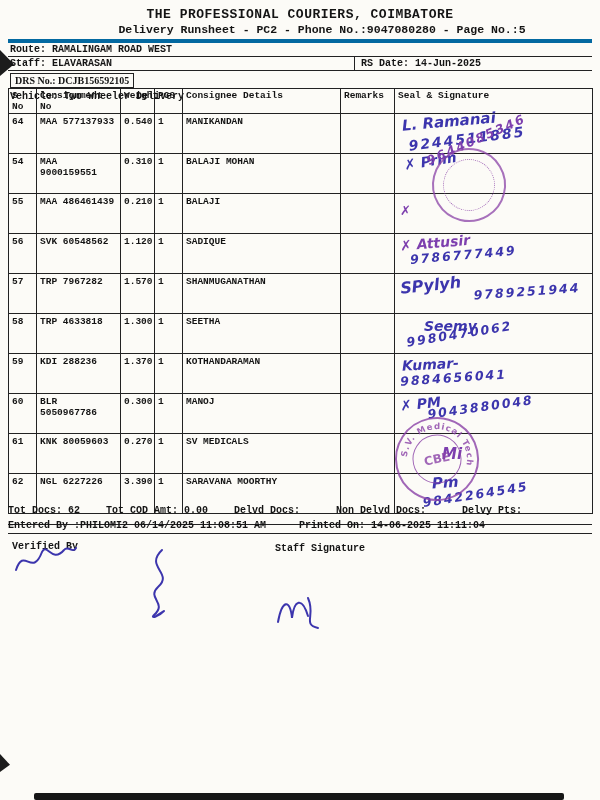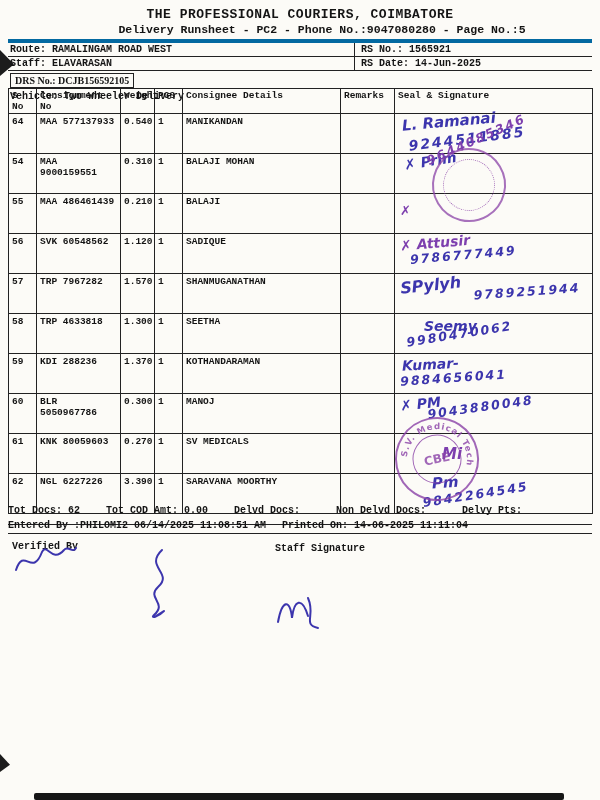--- a/index.html
+++ b/index.html
@@ -87,21 +87,21 @@
 
   
   .tot-line{position:absolute;top:505px;left:8px;width:584px;
             font-size:10px;font-weight:bold;border-bottom:1px solid #222;
             padding-bottom:8px;display:flex;}
   .tot-line .lbl{margin-right:6px;}
   .tot-line .val{margin-right:26px;}
   .tot-line .lbl.gap{margin-right:36px;}
   .entered-line{position:absolute;top:520px;left:8px;width:584px;
             font-size:10px;font-weight:bold;border-bottom:1px solid #222;
-            padding-bottom:2px;display:flex;gap:16px;text-align:right;}
+            padding-bottom:2px;display:flex;gap:33px;text-align:right;}
   .verify-label{position:absolute;top:541px;left:12px;font-size:10px;font-weight:bold;}
   .staff-label{position:absolute;top:543px;left:275px;font-size:10px;font-weight:bold;}
 
   .scribble{position:absolute;overflow:visible;}
   .scribble path{fill:none;stroke:var(--ink);stroke-width:2;stroke-linecap:round;}
   .s1{top:540px;left:10px;}
   .s2{top:545px;left:138px;}
   .s3{top:588px;left:272px;}
 
   
@@ -118,21 +118,20 @@
 <div class="doc">
 
   <div class="corner-top"></div>
 
   <div class="title">THE PROFESSIONAL COURIERS, COIMBATORE</div>
   <div class="subtitle">Delivery Runsheet - PC2 - Phone No.:9047080280 - Page No.:5</div>
 
   <div class="info">
     <div class="info-row ruled">
       <div class="info-left">Route: RAMALINGAM ROAD WEST</div>
-      <div class="info-right">RS No.: 1565921</div>
     </div>
     <div class="info-row ruled">
       <div class="info-left">Staff: ELAVARASAN</div>
       <div class="info-right">RS Date: 14-Jun-2025</div>
     </div>
     <div class="info-row">
       <div class="info-left"><span class="drs-box">DRS No.: DCJB156592105</span></div>
     </div>
     <div class="info-row">
       <div class="info-left vehicle-line">Vehicle: Two Wheeler Delivery</div>

